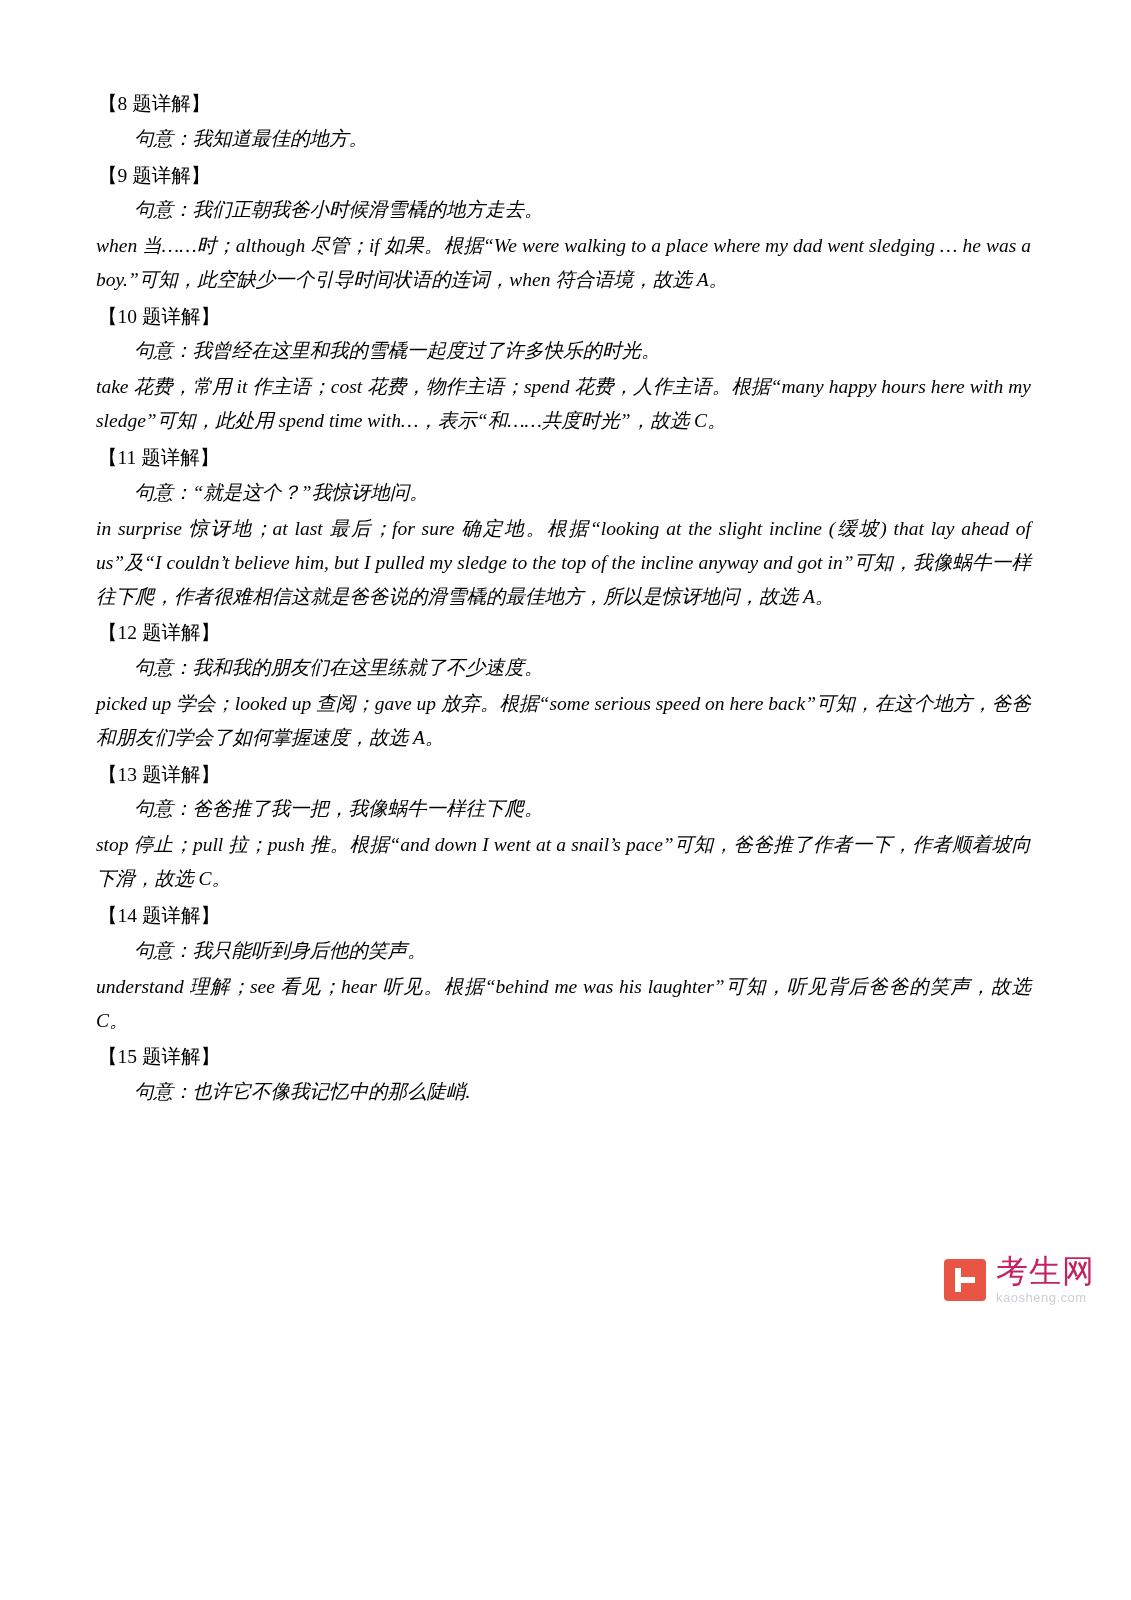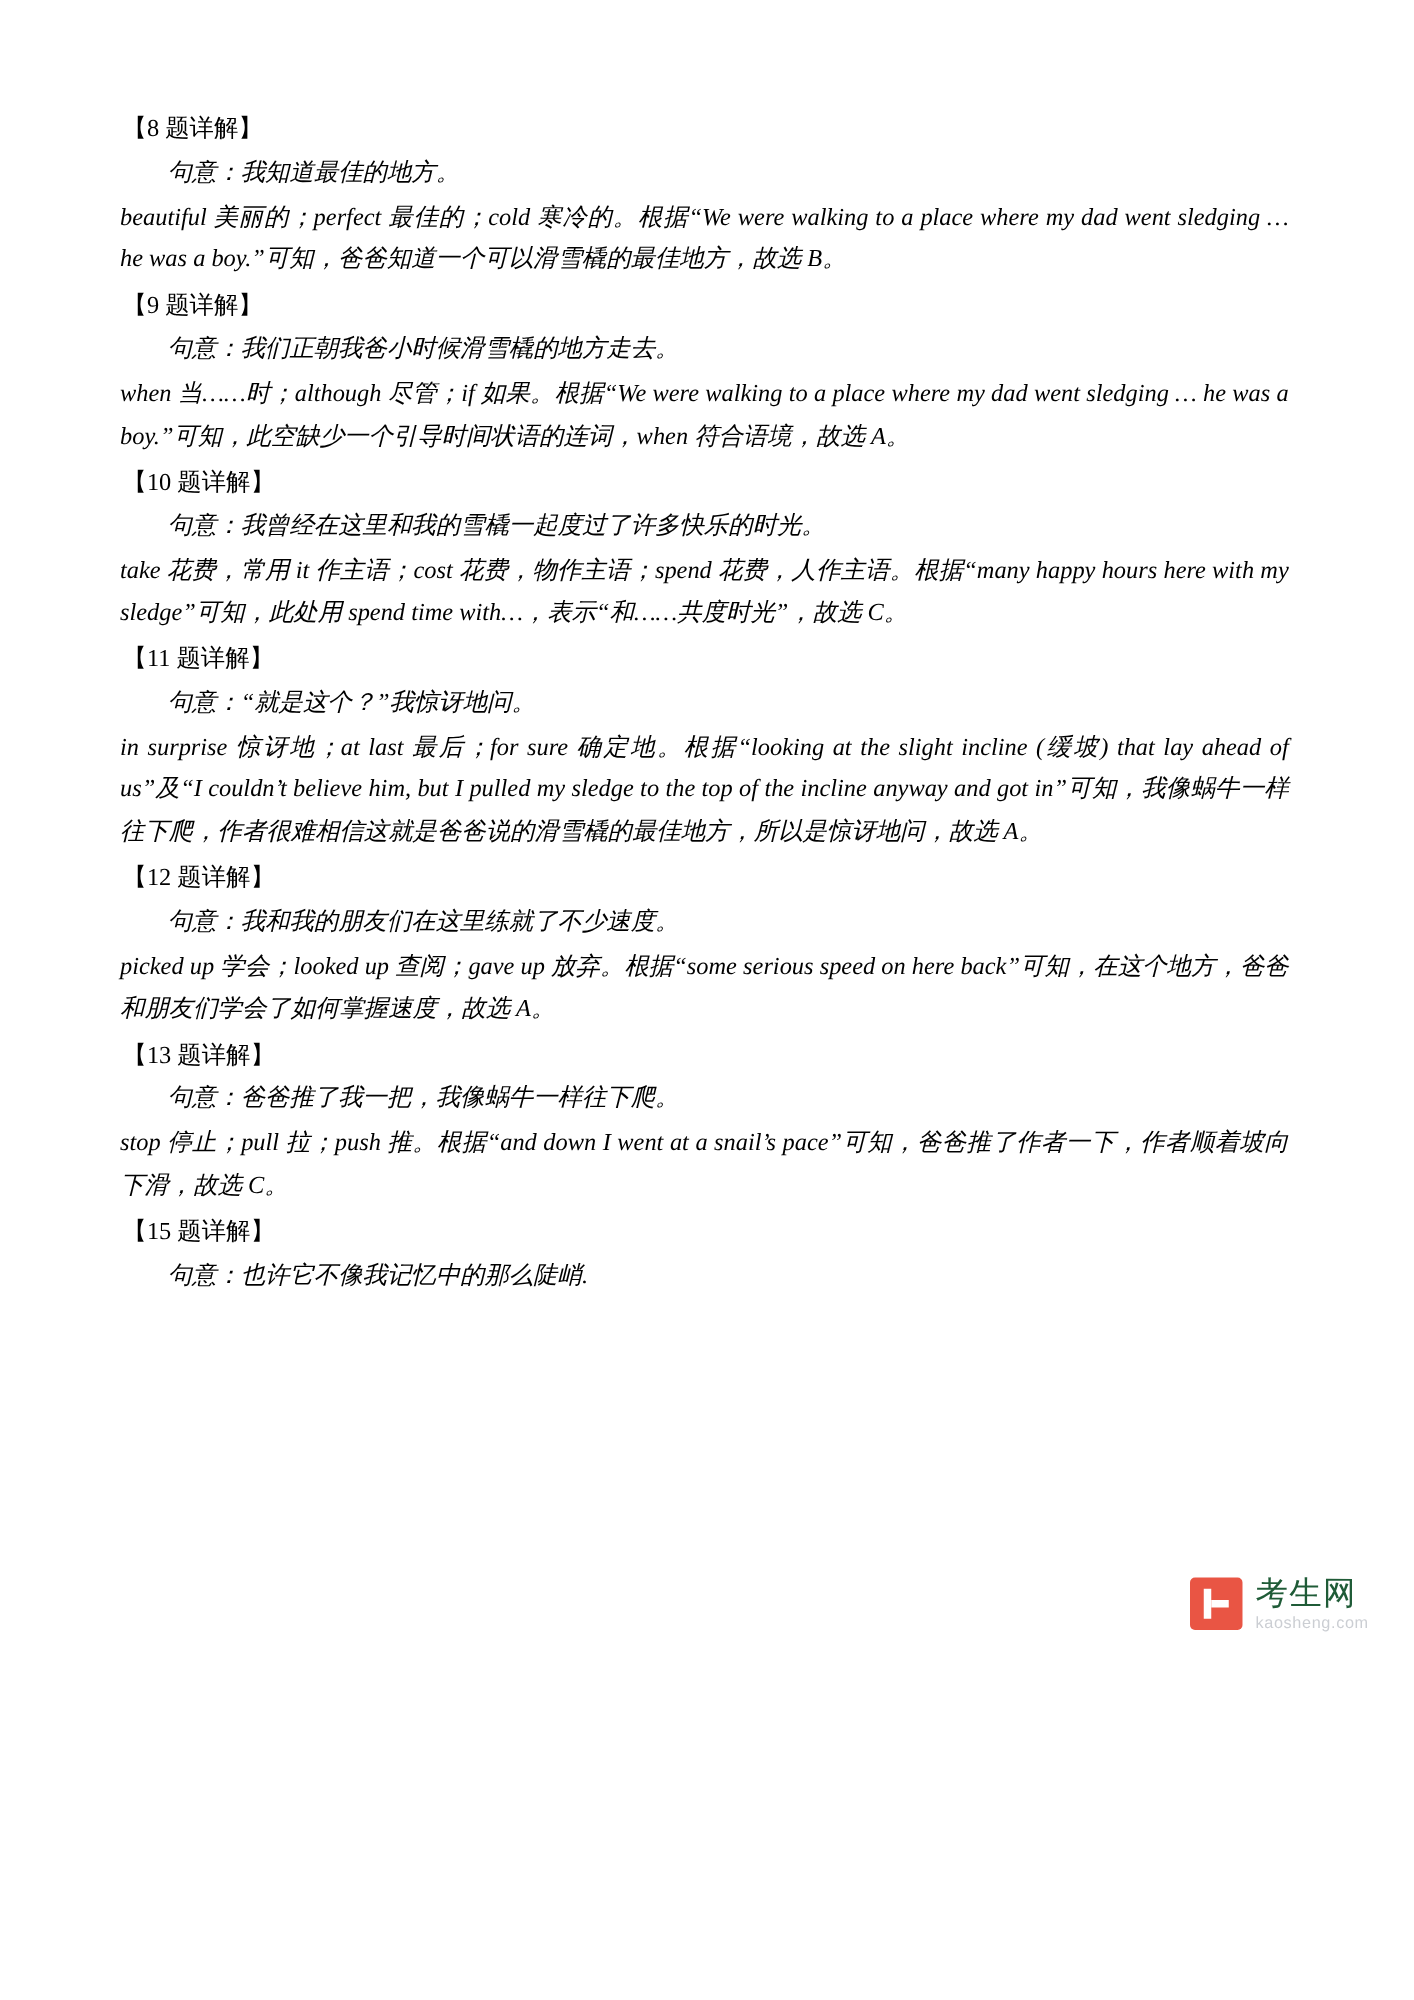--- a/index.html
+++ b/index.html
@@ -82,41 +82,40 @@
     height: 6px;
     background: #ffffff;
   }
   .wm-text {
     display: flex;
     flex-direction: column;
     line-height: 1;
   }
   .wm-name {
     font-family: "Liberation Sans", sans-serif;
-    font-size: 26px;
-    color: #14532d;
+    font-size: 32px;
+    color: #be185d;
     letter-spacing: 1px;
   }
   .wm-url {
     font-family: "Liberation Sans", sans-serif;
     font-size: 13px;
     color: #c9ccd1;
     letter-spacing: 0.5px;
     margin-top: 4px;
   }
 </style>
 </head>
 <body>
 
 <div class="page">
 
   <div class="block">
     <div class="heading">【8 题详解】</div>
     <div class="para indent">句意：我知道最佳的地方。</div>
-    <div class="para hang">beautiful 美丽的；perfect 最佳的；cold 寒冷的。根据“We were walking to a place where my dad went sledging … he was a boy.”可知，爸爸知道一个可以滑雪橇的最佳地方，故选 B。</div>
   </div>
 
   <div class="block">
     <div class="heading">【9 题详解】</div>
     <div class="para indent">句意：我们正朝我爸小时候滑雪橇的地方走去。</div>
     <div class="para hang">when 当……时；although 尽管；if 如果。根据“We were walking to a place where my dad went sledging … he was a boy.”可知，此空缺少一个引导时间状语的连词，when 符合语境，故选 A。</div>
   </div>
 
   <div class="block">
     <div class="heading">【10 题详解】</div>
@@ -135,20 +134,25 @@
     <div class="para indent">句意：我和我的朋友们在这里练就了不少速度。</div>
     <div class="para hang">picked up 学会；looked up 查阅；gave up 放弃。根据“some serious speed on here back”可知，在这个地方，爸爸和朋友们学会了如何掌握速度，故选 A。</div>
   </div>
 
   <div class="block">
     <div class="heading">【13 题详解】</div>
     <div class="para indent">句意：爸爸推了我一把，我像蜗牛一样往下爬。</div>
     <div class="para hang">stop 停止；pull 拉；push 推。根据“and down I went at a snail’s pace”可知，爸爸推了作者一下，作者顺着坡向下滑，故选 C。</div>
   </div>
 
+  <div class="block">
+    <div class="heading">【14 题详解】</div>
+    <div class="para indent">句意：我只能听到身后他的笑声。</div>
+    <div class="para hang">understand 理解；see 看见；hear 听见。根据“behind me was his laughter”可知，听见背后爸爸的笑声，故选 C。</div>
+  </div>
 
   <div class="block">
     <div class="heading">【15 题详解】</div>
     <div class="para indent">句意：也许它不像我记忆中的那么陡峭.</div>
   </div>
 
   <div class="watermark">
     <div class="wm-mark"></div>
     <div class="wm-text">
       <span class="wm-name">考生网</span>

